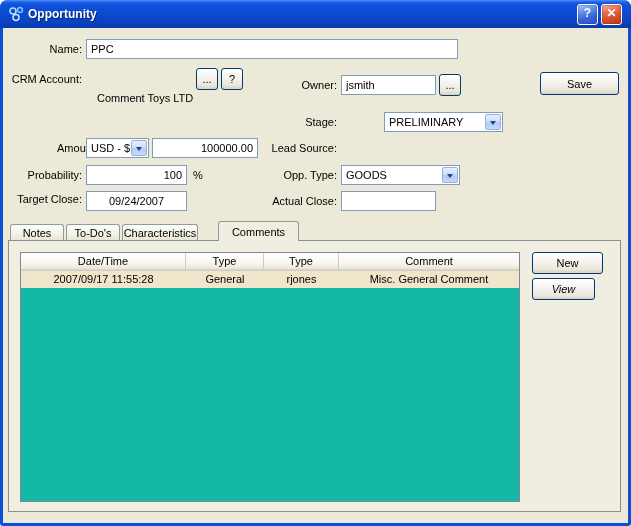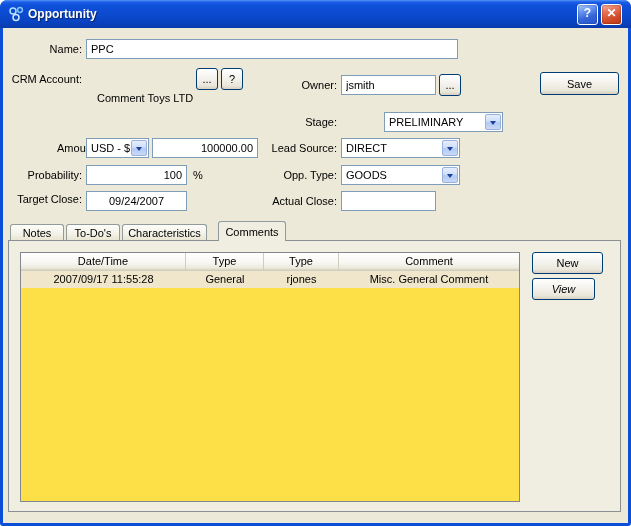--- a/index.html
+++ b/index.html
@@ -66,21 +66,21 @@
   .tab.active {
     top:221px; height:20px; padding-top:4px; background:#f0eee0; z-index:3;
   }
   .tab-panel {
     position:absolute; left:8px; top:240px; width:613px; height:272px;
     border:1px solid #898f94; box-sizing:border-box; background:#f0eee0; z-index:1;
   }
 
   .grid {
     position:absolute; left:20px; top:252px; width:500px; height:250px;
-    border:1px solid #828790; box-sizing:border-box; background:#fde047; z-index:2; overflow:hidden;
+    border:1px solid #828790; box-sizing:border-box; background:#14b8a6; z-index:2; overflow:hidden;
   }
   .grid-header { display:flex; height:18px; }
   .th {
     box-sizing:border-box; border-right:1px solid #cfcdc0; border-bottom:1px solid #cfcdc0;
     background:linear-gradient(180deg,#ffffff 0%,#f8f7f2 55%,#ece9dc 88%,#d6d3c1 100%);
     text-align:center; padding-top:2px; font-size:11px; overflow:hidden; white-space:nowrap;
   }
   .grid-row { display:flex; height:17px; background:#efe6cb; }
   .td { box-sizing:border-box; text-align:center; padding-top:2px; font-size:11px; overflow:hidden; white-space:nowrap; }
   .c0 { width:165px; } .c1 { width:78px; } .c2 { width:75px; } .c3 { flex:1; }
@@ -128,47 +128,41 @@
 
   <div class="lbl" style="left:16px;width:82px;top:142px;">Amount:</div>
   <div class="combo" style="left:86px;top:138px;width:63px;">
     <span class="combo-text">USD - $</span>
     <span class="combo-btn">
         <span class="arrow-down"></span>
       </span>
   </div>
   <input class="txt right" style="left: 152px; top: 138px; width: 106px;" value="100000.00">
   <div class="lbl" style="left:237px;width:100px;top:142px;">Lead Source:</div>
-  <div class="combo" style="left:341px;top:138px;width:119px;">
-    <span class="combo-text">DIRECT</span>
-    <span class="combo-btn">
-        <span class="arrow-down"></span>
-      </span>
-  </div>
 
   <div class="lbl" style="left:0;width:82px;top:169px;">Probability:</div>
   <input class="txt right" style="left: 86px; top: 165px; width: 101px;" value="100">
   <div class="lbl" style="left:193px;top:169px;text-align:left;">%</div>
   <div class="lbl" style="left:237px;width:100px;top:169px;">Opp. Type:</div>
   <div class="combo" style="left:341px;top:165px;width:119px;">
     <span class="combo-text">GOODS</span>
     <span class="combo-btn">
         <span class="arrow-down"></span>
       </span>
   </div>
 
   <div class="lbl" style="left:0;width:82px;top:193px;">Target Close:</div>
   <input class="txt" style="left: 86px; top: 191px; width: 101px; padding-left: 22px;" value="09/24/2007">
   <div class="lbl" style="left:237px;width:100px;top:195px;">Actual Close:</div>
   <input class="txt" style="left: 341px; top: 191px; width: 95px;" value="">
 
   <div class="tab" style="left:10px;width:54px;">Notes</div>
   <div class="tab" style="left:66px;width:54px;">To-Do's</div>
-  <div class="tab" style="left:122px;width:85px;">Characteristics</div>
-  <div class="tab active" style="left:218px;width:68px;">Comments</div>
+  <div class="tab" style="left:122px;width:76px;">Characteristics</div>
+  <div class="tab active" style="left:218px;width:81px;">Comments</div>
 
   <div class="tab-panel"></div>
 
   <div class="grid">
     <div class="grid-header">
       <div class="th c0">Date/Time</div>
       <div class="th c1">Type</div>
       <div class="th c2">Type</div>
       <div class="th c3" style="border-right:none;">Comment</div>
     </div>

